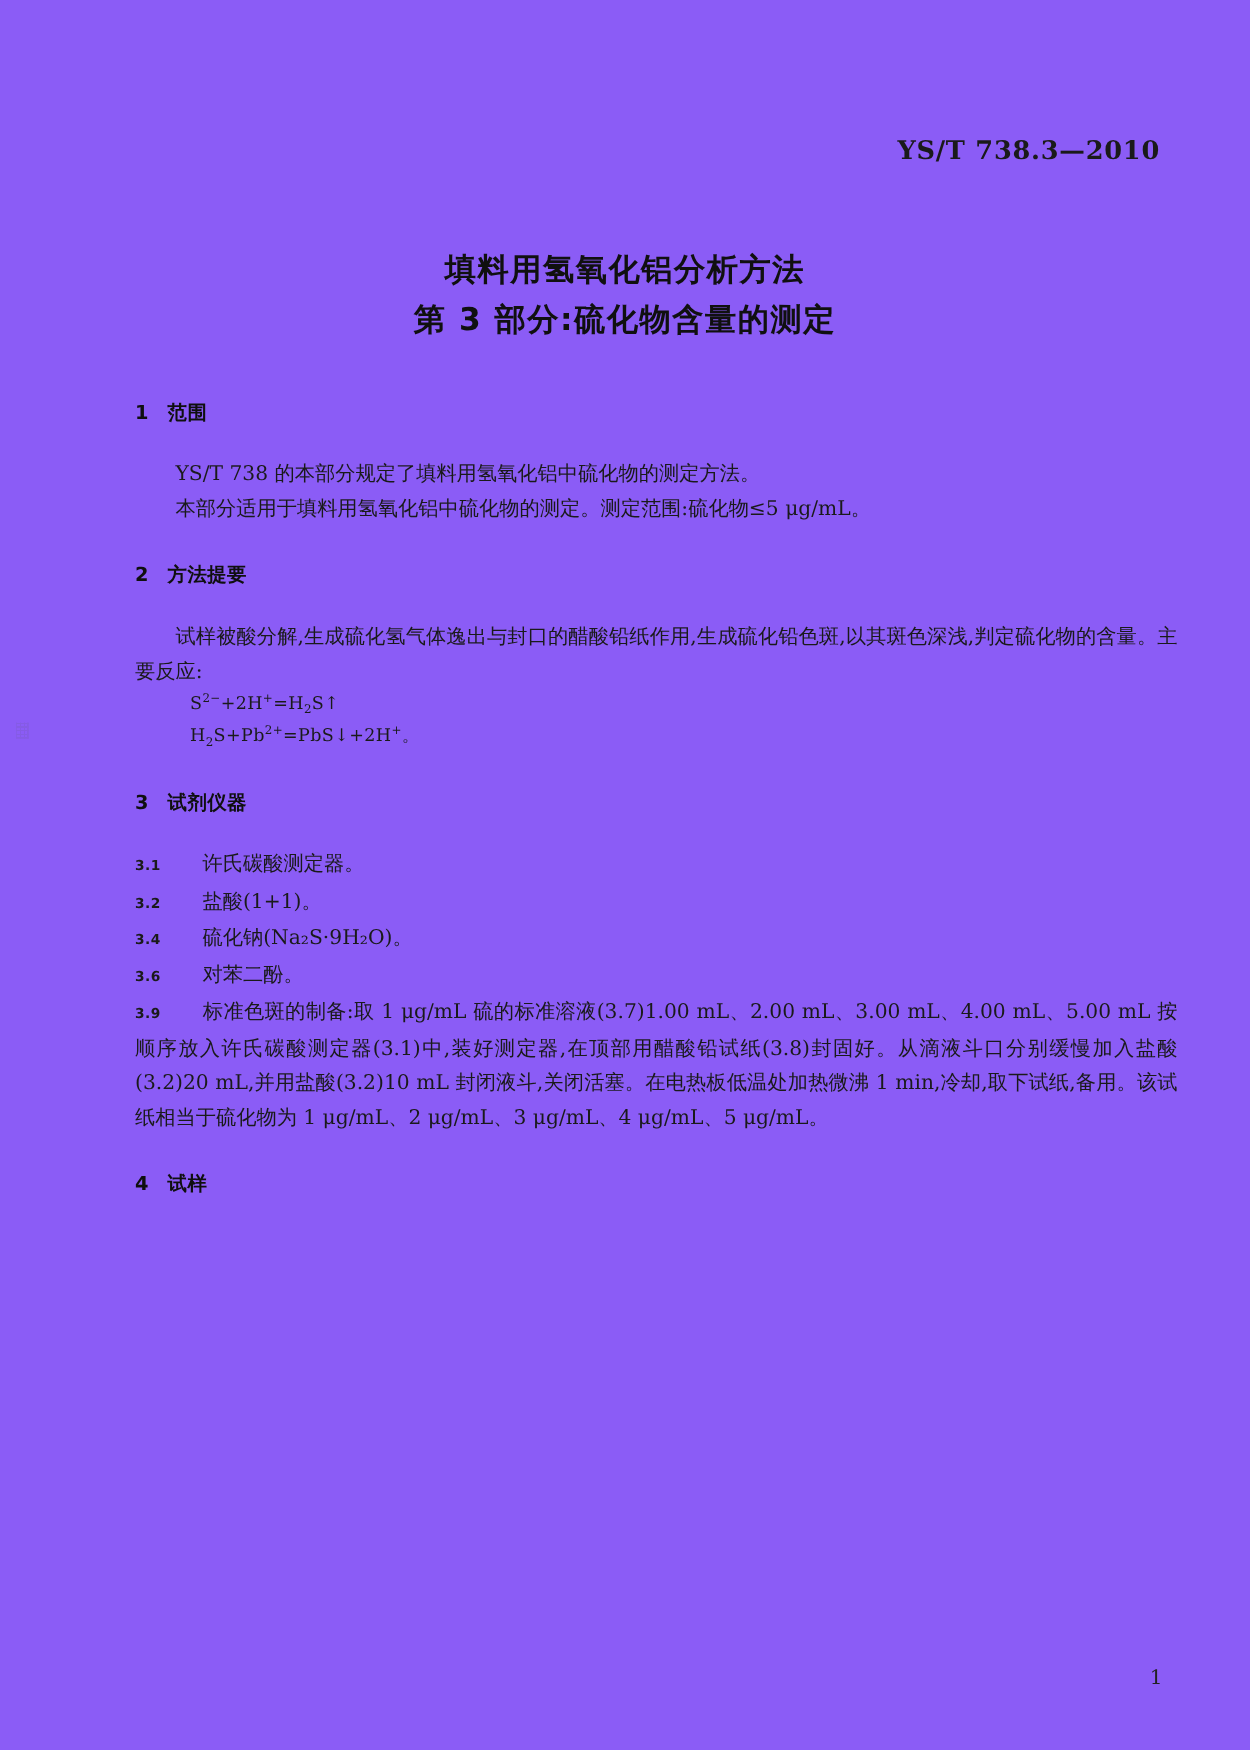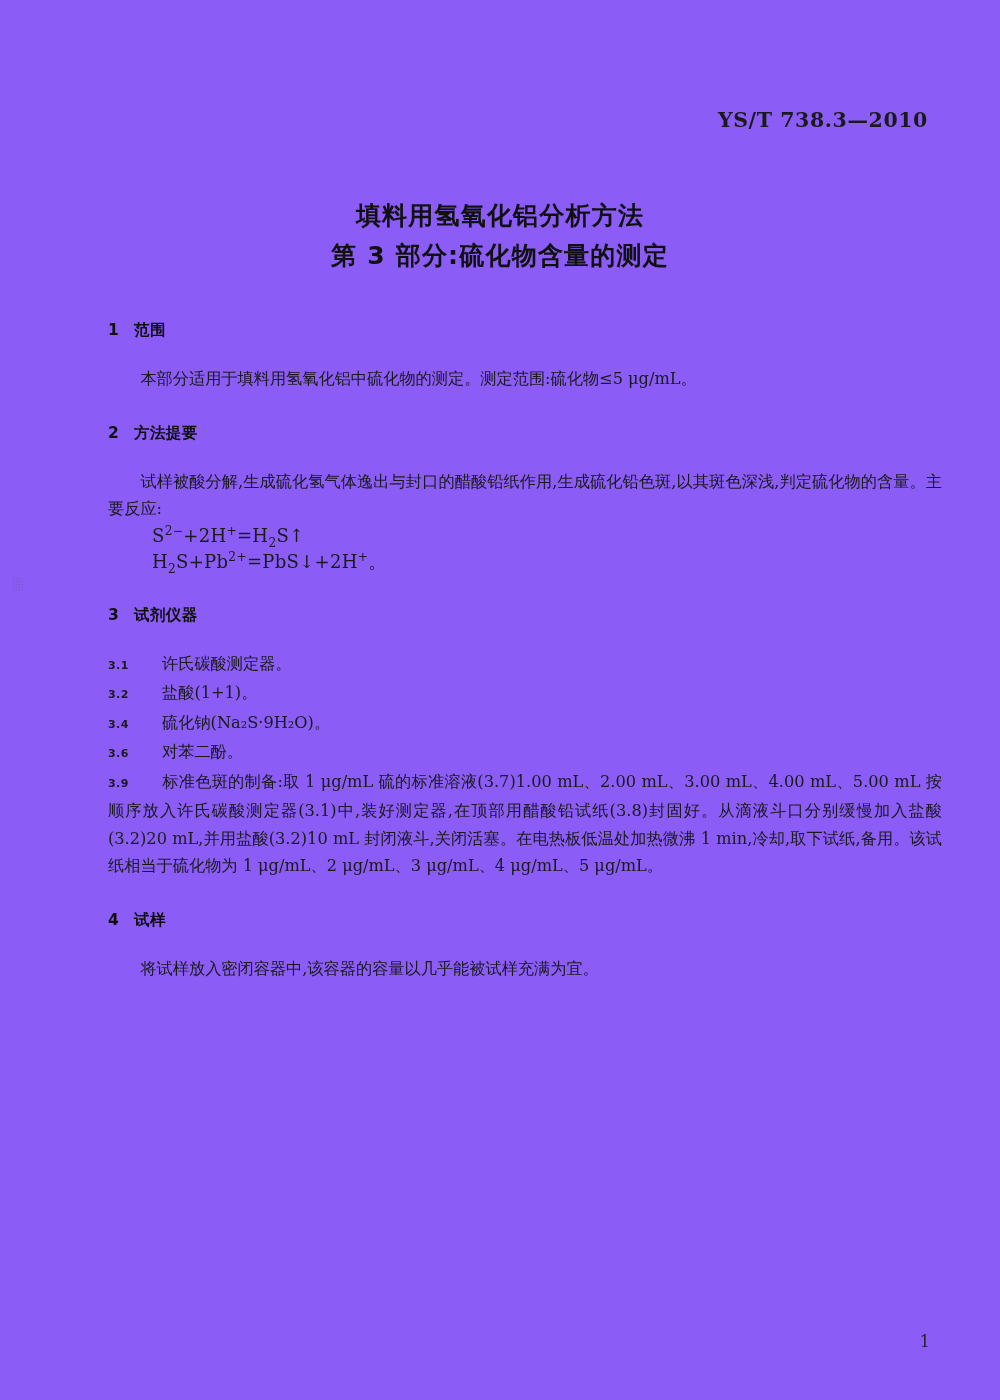--- a/index.html
+++ b/index.html
@@ -79,21 +79,21 @@
     text-justify: inter-ideograph;
     margin: 0;
     color: #1a1a1a;
   }
   .para.indent {
     text-indent: 2em;
   }
 
   .eq {
     font-family: "DejaVu Serif", "Liberation Serif", serif;
-    font-size: 18px;
+    font-size: 14px;
     line-height: 26px;
     margin: 0;
     padding-left: 44px;
     white-space: nowrap;
     letter-spacing: 0.3px;
   }
   .eq sub { font-size: 0.68em; }
   .eq sup { font-size: 0.68em; }
 
   
@@ -169,20 +169,21 @@
     <div class="title-line">填料用氢氧化铝分析方法</div>
     <div class="title-line">第 3 部分:硫化物含量的测定</div>
   </div>
 
   <div class="content">
 
     <div class="clause-head">
       <span class="num">1</span><span>范围</span>
     </div>
     <div class="gap-md"></div>
+    <p class="para indent">YS/T 738 的本部分规定了填料用氢氧化铝中硫化物的测定方法。</p>
     <p class="para indent">本部分适用于填料用氢氧化铝中硫化物的测定。测定范围:硫化物≤5 μg/mL。</p>
 
     <div class="gap-lg"></div>
 
     <div class="clause-head">
       <span class="num">2</span><span>方法提要</span>
     </div>
     <div class="gap-md"></div>
     <p class="para indent">试样被酸分解,生成硫化氢气体逸出与封口的醋酸铅纸作用,生成硫化铅色斑,以其斑色深浅,判定硫化物的含量。主要反应:</p>
 
@@ -201,21 +202,20 @@
     <p class="item"><span class="inum">3.4</span><span class="ibody">硫化钠(Na₂S·9H₂O)。</span></p>
     <p class="item"><span class="inum">3.6</span><span class="ibody">对苯二酚。</span></p>
     <p class="item"><span class="inum">3.9</span><span class="ibody">标准色斑的制备:取 1 μg/mL 硫的标准溶液(3.7)1.00 mL、2.00 mL、3.00 mL、4.00 mL、5.00 mL 按顺序放入许氏碳酸测定器(3.1)中,装好测定器,在顶部用醋酸铅试纸(3.8)封固好。从滴液斗口分别缓慢加入盐酸(3.2)20 mL,并用盐酸(3.2)10 mL 封闭液斗,关闭活塞。在电热板低温处加热微沸 1 min,冷却,取下试纸,备用。该试纸相当于硫化物为 1 μg/mL、2 μg/mL、3 μg/mL、4 μg/mL、5 μg/mL。</span></p>
 
     <div class="gap-lg"></div>
 
     <div class="clause-head">
       <span class="num">4</span><span>试样</span>
     </div>
     <div class="gap-md"></div>
-    <p class="para indent">将试样放入密闭容器中,该容器的容量以几乎能被试样充满为宜。</p>
 
   </div>
 
   <div class="scan-mark"></div>
 
 
   <div class="folio">1</div>
 
 </div>
 

